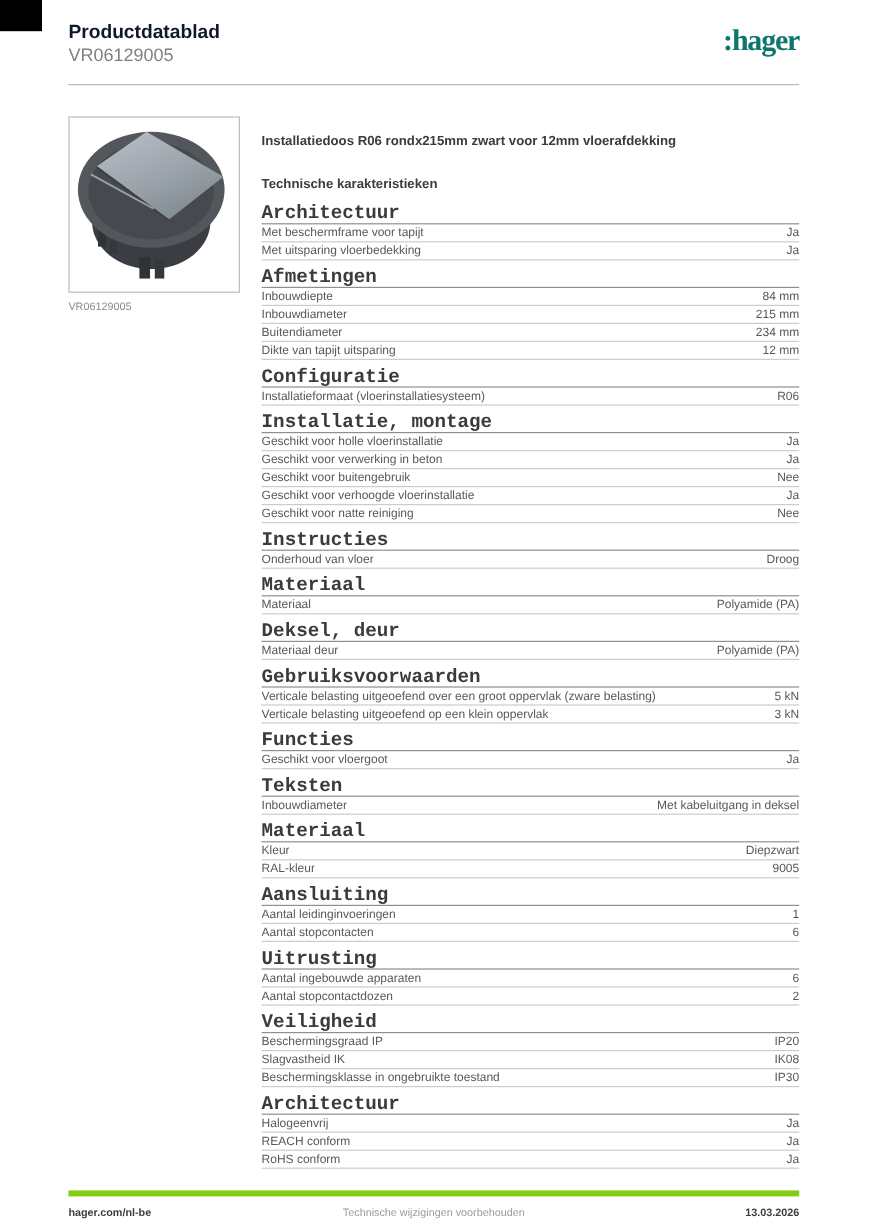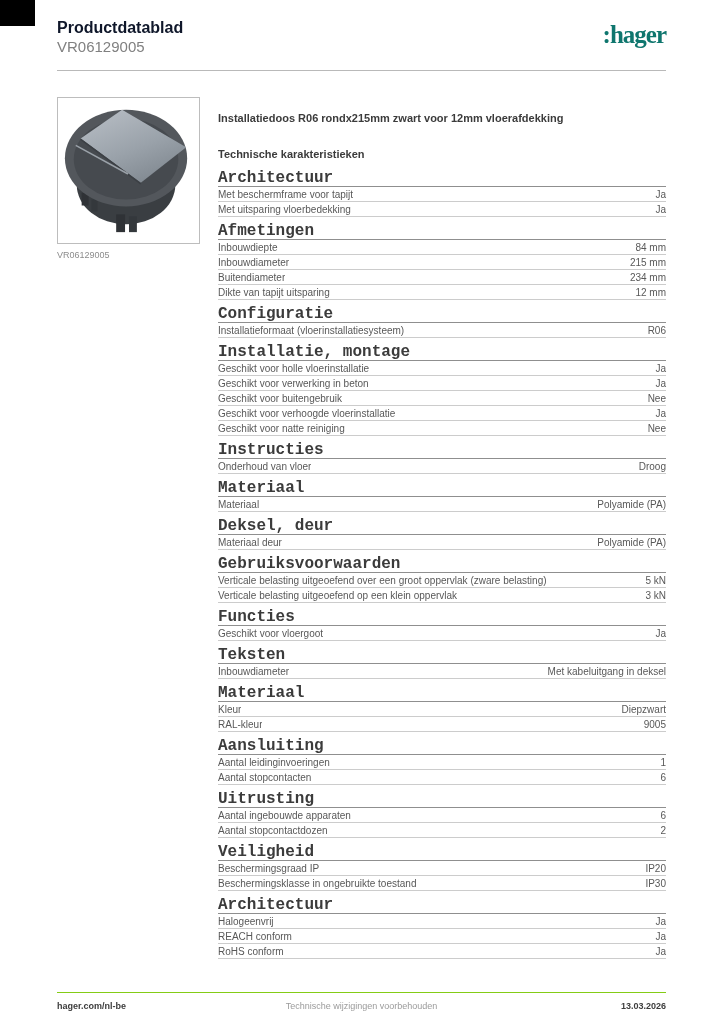--- a/index.html
+++ b/index.html
@@ -66,21 +66,21 @@
     padding: 2px 0 1px 0;
     border-bottom: 1px solid #cccccc;
   }
   .row-label { white-space: nowrap; overflow: hidden; }
   .row-value { text-align: right; white-space: nowrap; padding-left: 12px; }
 
   
   .page-footer {
     position: absolute;
     left: 57px; right: 58px; top: 992px;
-    border-top: 1px solid #84cc16;
+    border-top: 5px solid #84cc16;
     padding-top: 8px;
   }
   .footer-row { display: flex; align-items: baseline; font-size: 9px; }
   .f-left  { width: 190px; font-weight: bold; color: #3d3d3d; }
   .f-center{ flex: 1; text-align: center; color: #9b9b9b; }
   .f-right { width: 190px; text-align: right; font-weight: bold; color: #3d3d3d; }
 </style>
 </head>
 <body>
 
@@ -320,20 +320,24 @@
   </div>
 
   <div class="spec-section">
     <div class="section-title">Veiligheid</div>
     <div class="rows">
   <div class="spec-row">
     <span class="row-label">Beschermingsgraad IP</span>
     <span class="row-value">IP20</span>
   </div>
 
+  <div class="spec-row">
+    <span class="row-label">Slagvastheid IK</span>
+    <span class="row-value">IK08</span>
+  </div>
 
   <div class="spec-row">
     <span class="row-label">Beschermingsklasse in ongebruikte toestand</span>
     <span class="row-value">IP30</span>
   </div>
 </div>
   </div>
 
   <div class="spec-section">
     <div class="section-title">Architectuur</div>

